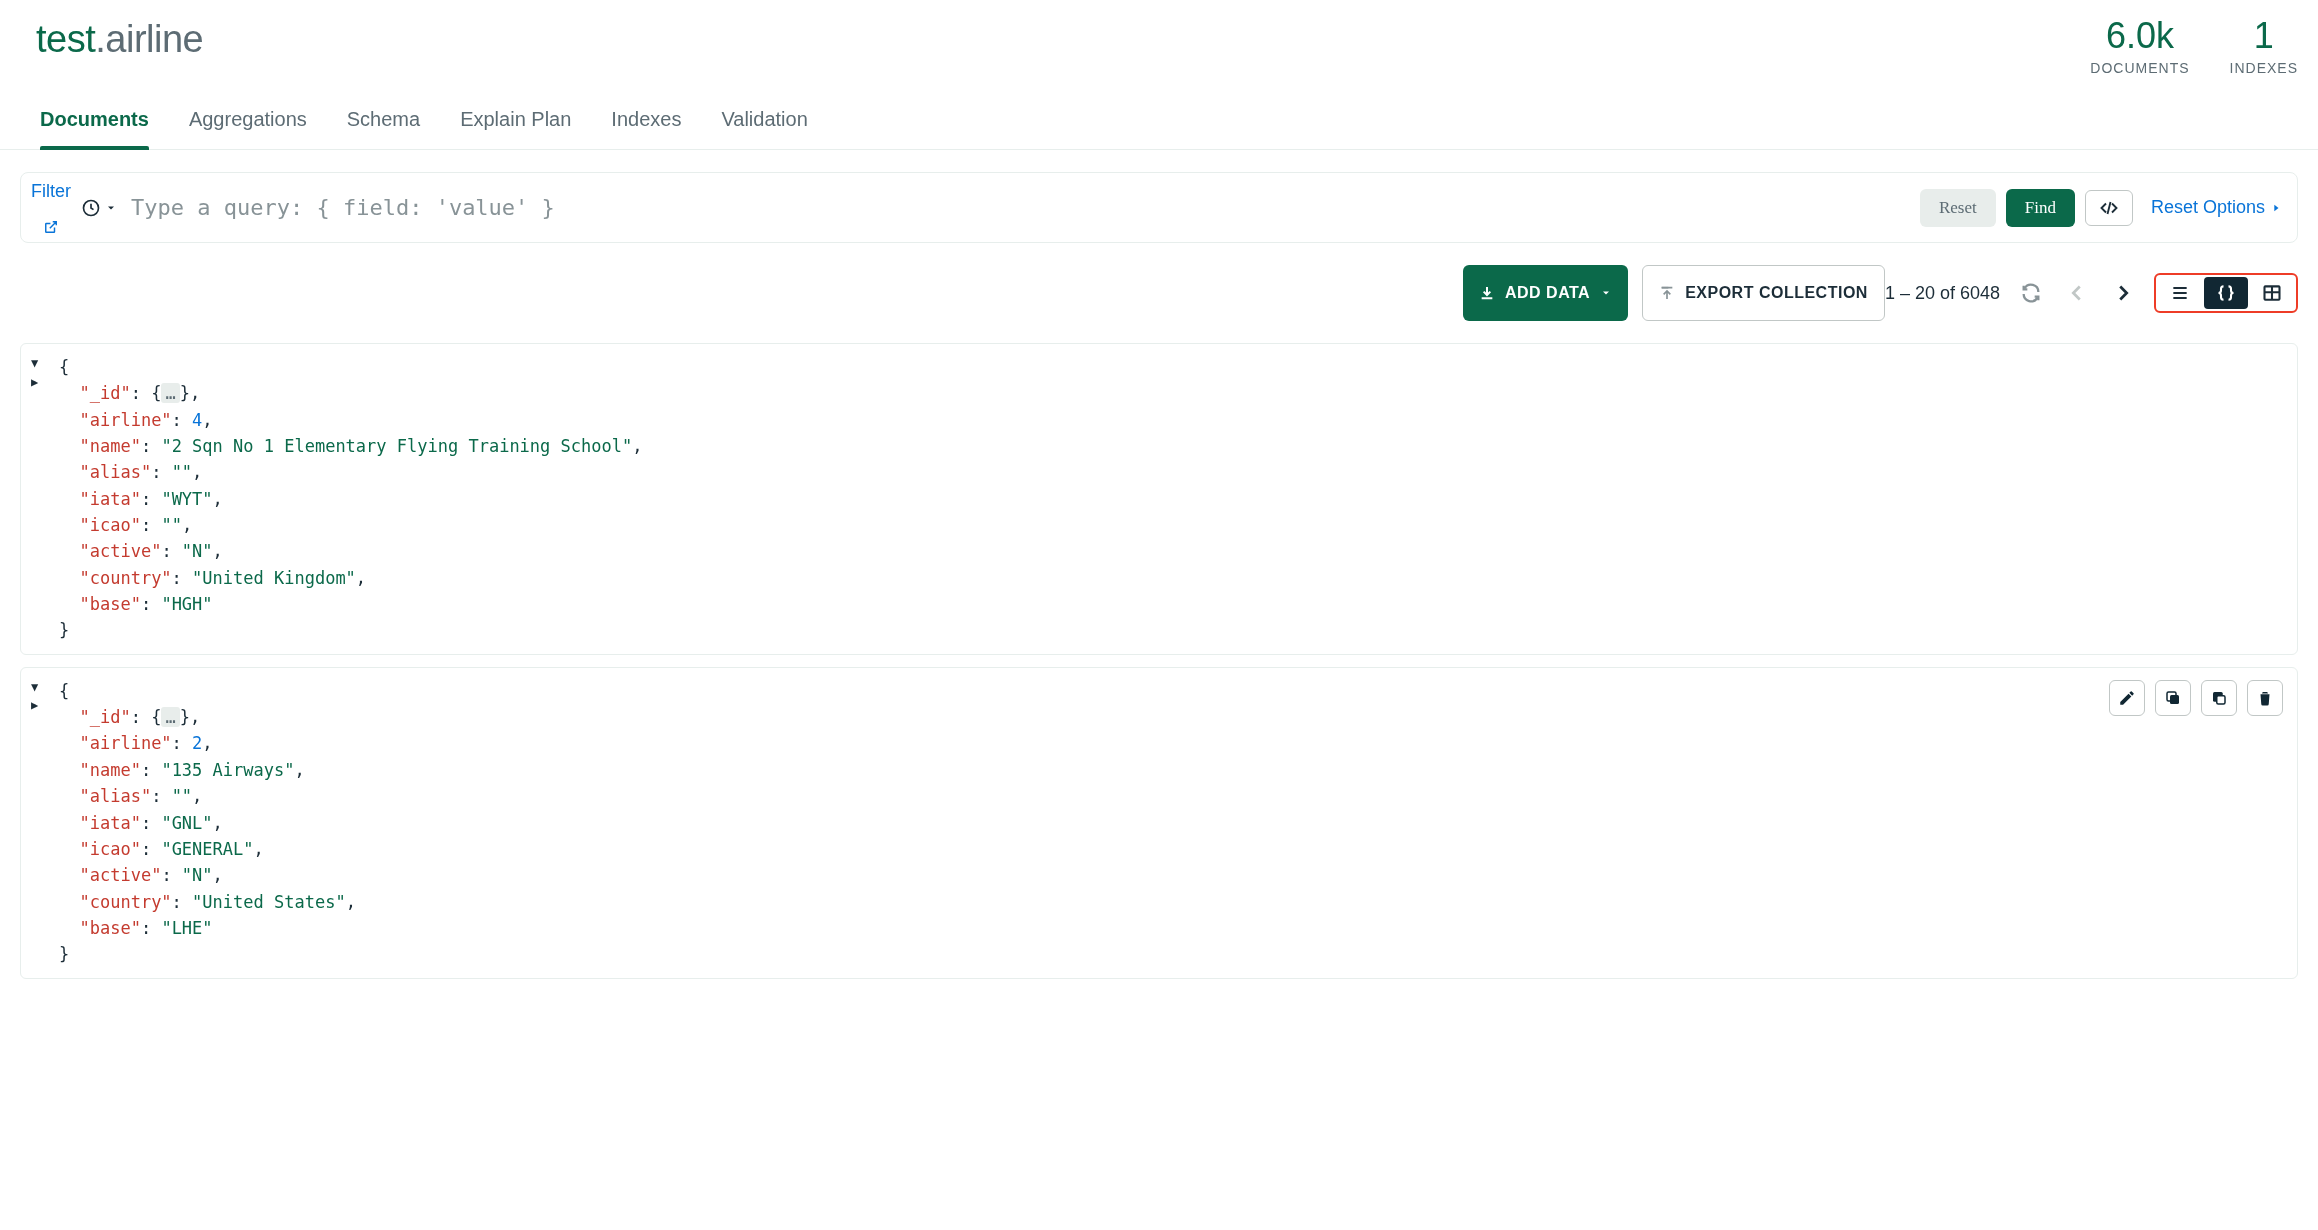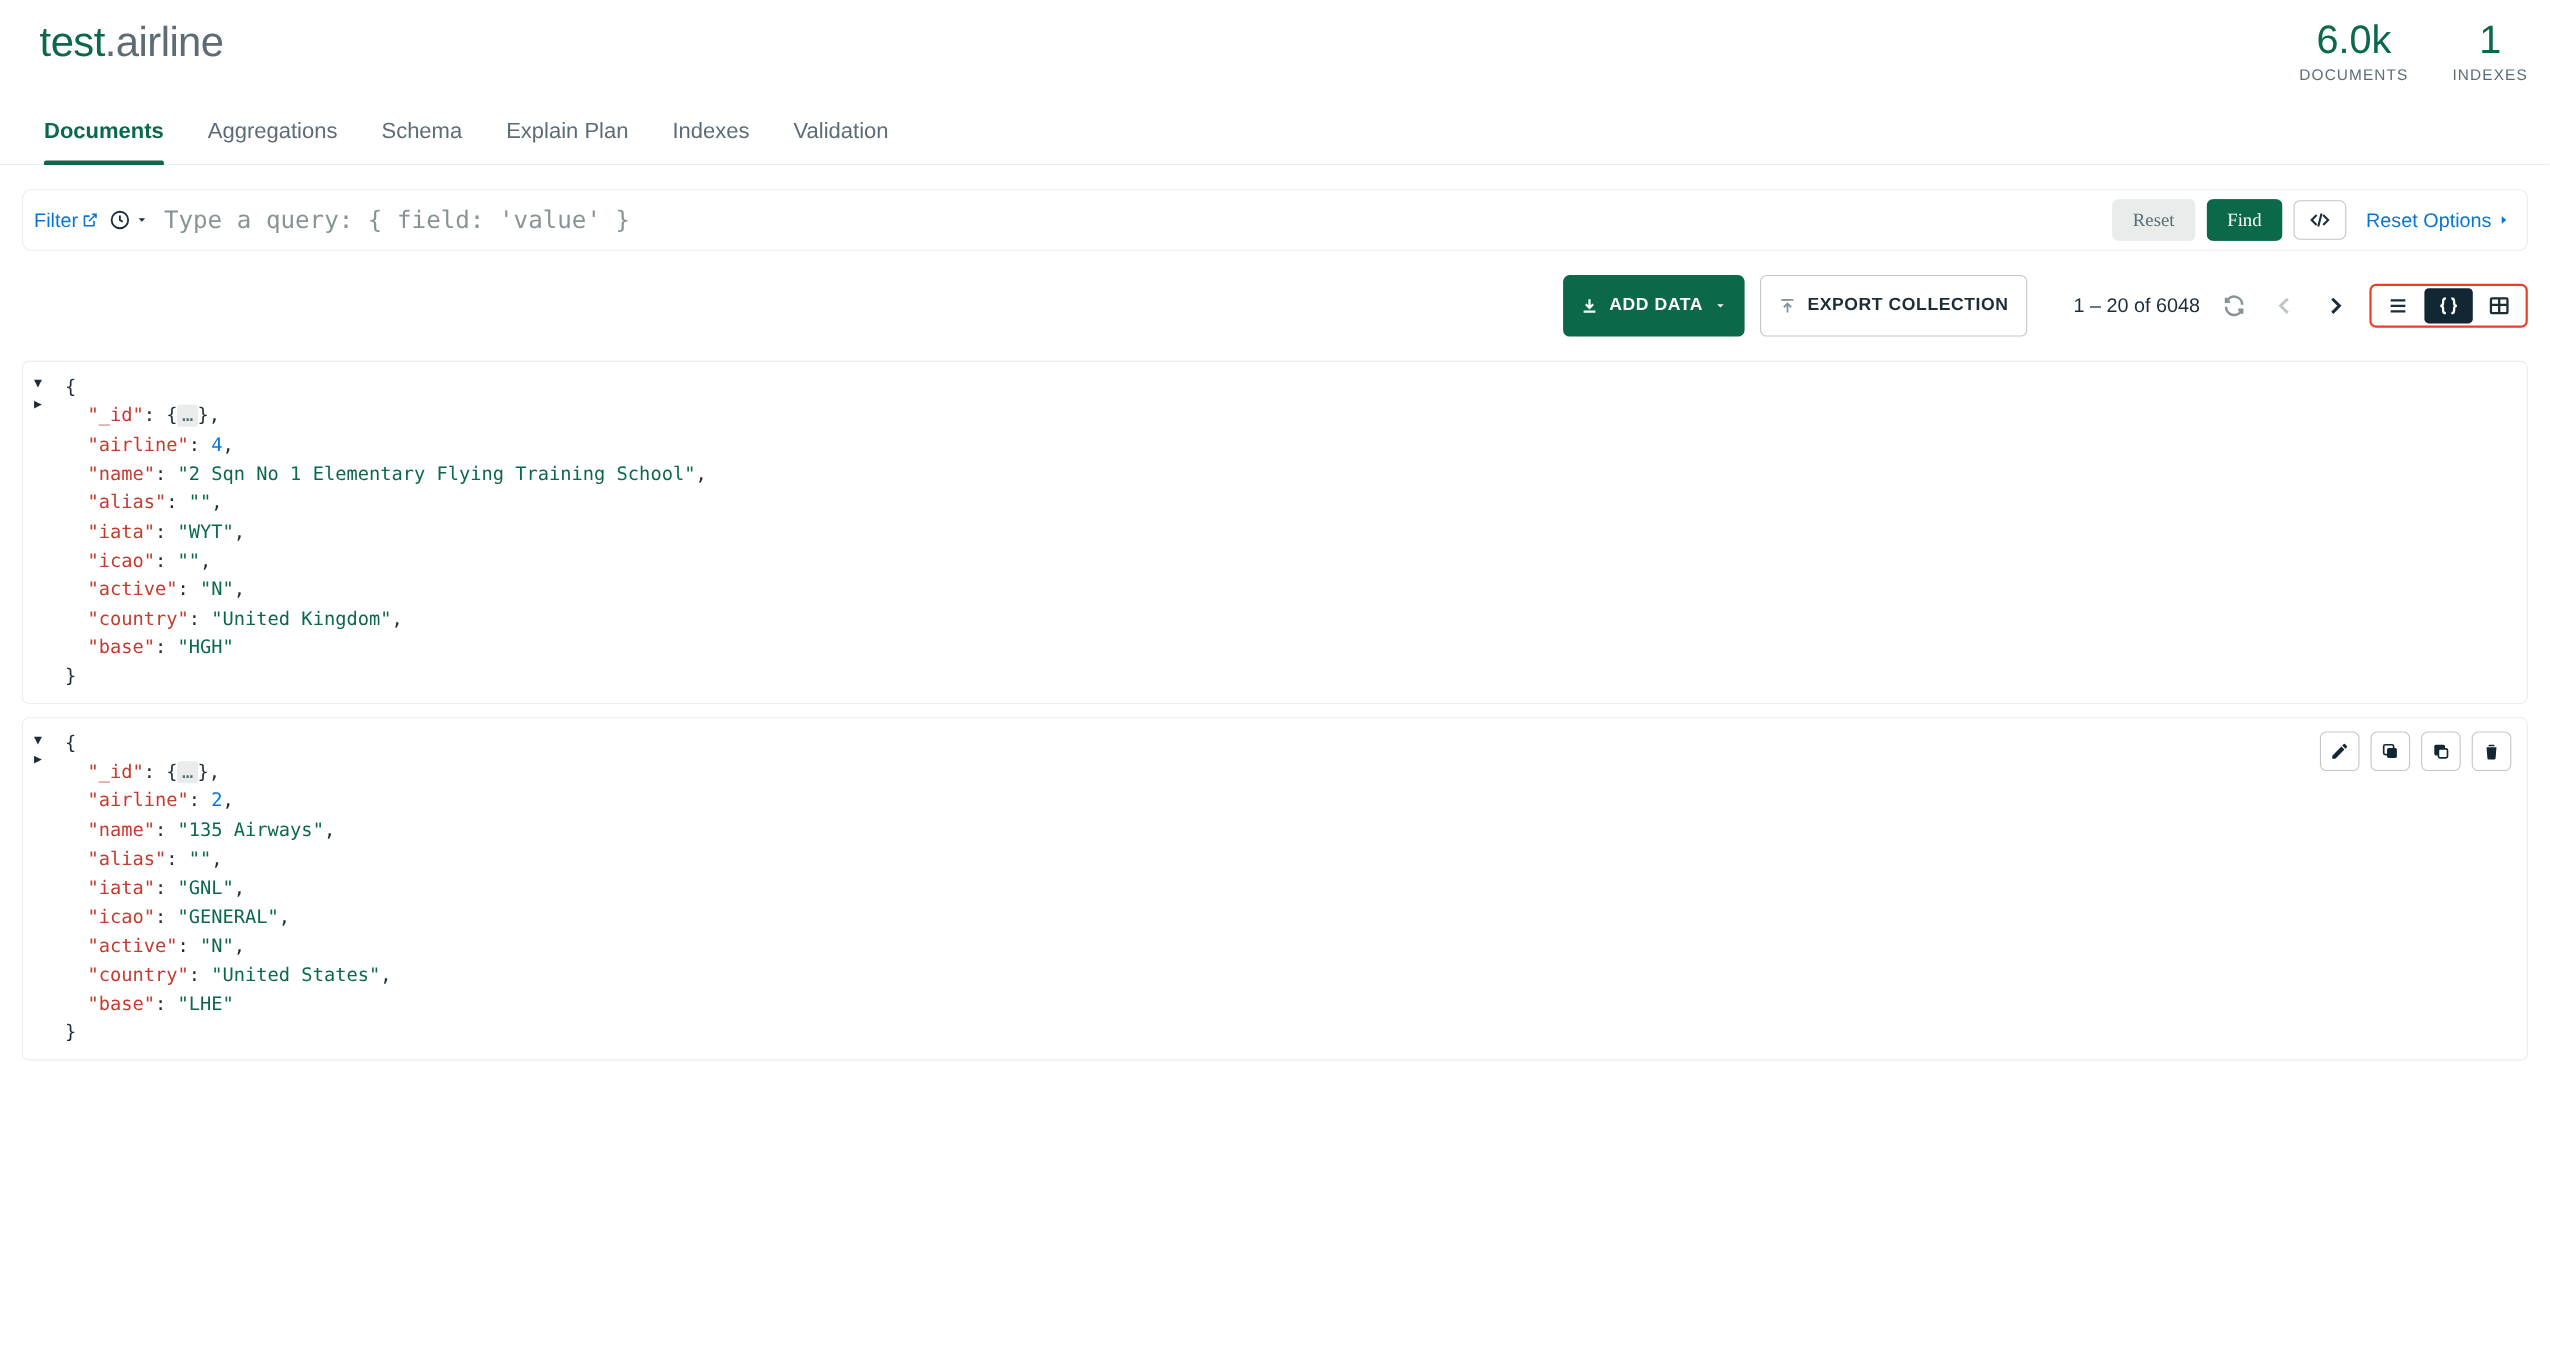--- a/index.html
+++ b/index.html
@@ -60,22 +60,23 @@
     align-items: center;
     margin: 22px 20px 0 20px;
     border: 1px solid #e7eeec;
     border-radius: 8px;
     padding: 8px 10px;
     gap: 10px;
   }
   .filter-link {
     color: #0974d8;
     font-size: 18px;
-    display:flex; align-items:center; gap:4px;
+    display:flex; align-items:center; gap:18px;
     cursor:pointer;
+    flex-direction:column;
   }
   .history-btn {
     display:flex; align-items:center; gap:4px;
     color:#1c2d38; cursor:pointer;
   }
   .filter-input {
     flex: 1;
     border: none;
     outline: none;
     font-family: "Menlo","Consolas",monospace;
@@ -112,21 +113,21 @@
     font-size:16px; font-weight:600; letter-spacing:0.5px;
     display:flex; align-items:center; gap:10px; cursor:pointer;
   }
   .btn-export {
     background:#fff; border:1px solid #c1c7c6; color:#1c2d38;
     padding:18px 16px; border-radius:6px;
     font-size:16px; font-weight:600; letter-spacing:0.5px;
     display:flex; align-items:center; gap:10px; cursor:pointer;
   }
   .toolbar2-right { display:flex; align-items:center; gap:16px; }
-  .paging-text { font-size:18px; color:#1c2d38;margin-left:42px; }
+  .paging-text { font-size:18px; color:#1c2d38; }
   .icon-btn { color:#889397; cursor:pointer; padding:4px;}
   .icon-btn.enabled { color:#1c2d38; }
   .view-group {
     display:flex; border:2px solid #ee3c27; border-radius:6px; overflow:hidden;
     padding:2px; gap:2px;
   }
   .view-btn {
     width:44px; height:32px; display:flex;align-items:center;justify-content:center;
     cursor:pointer; border-radius:4px;
   }

